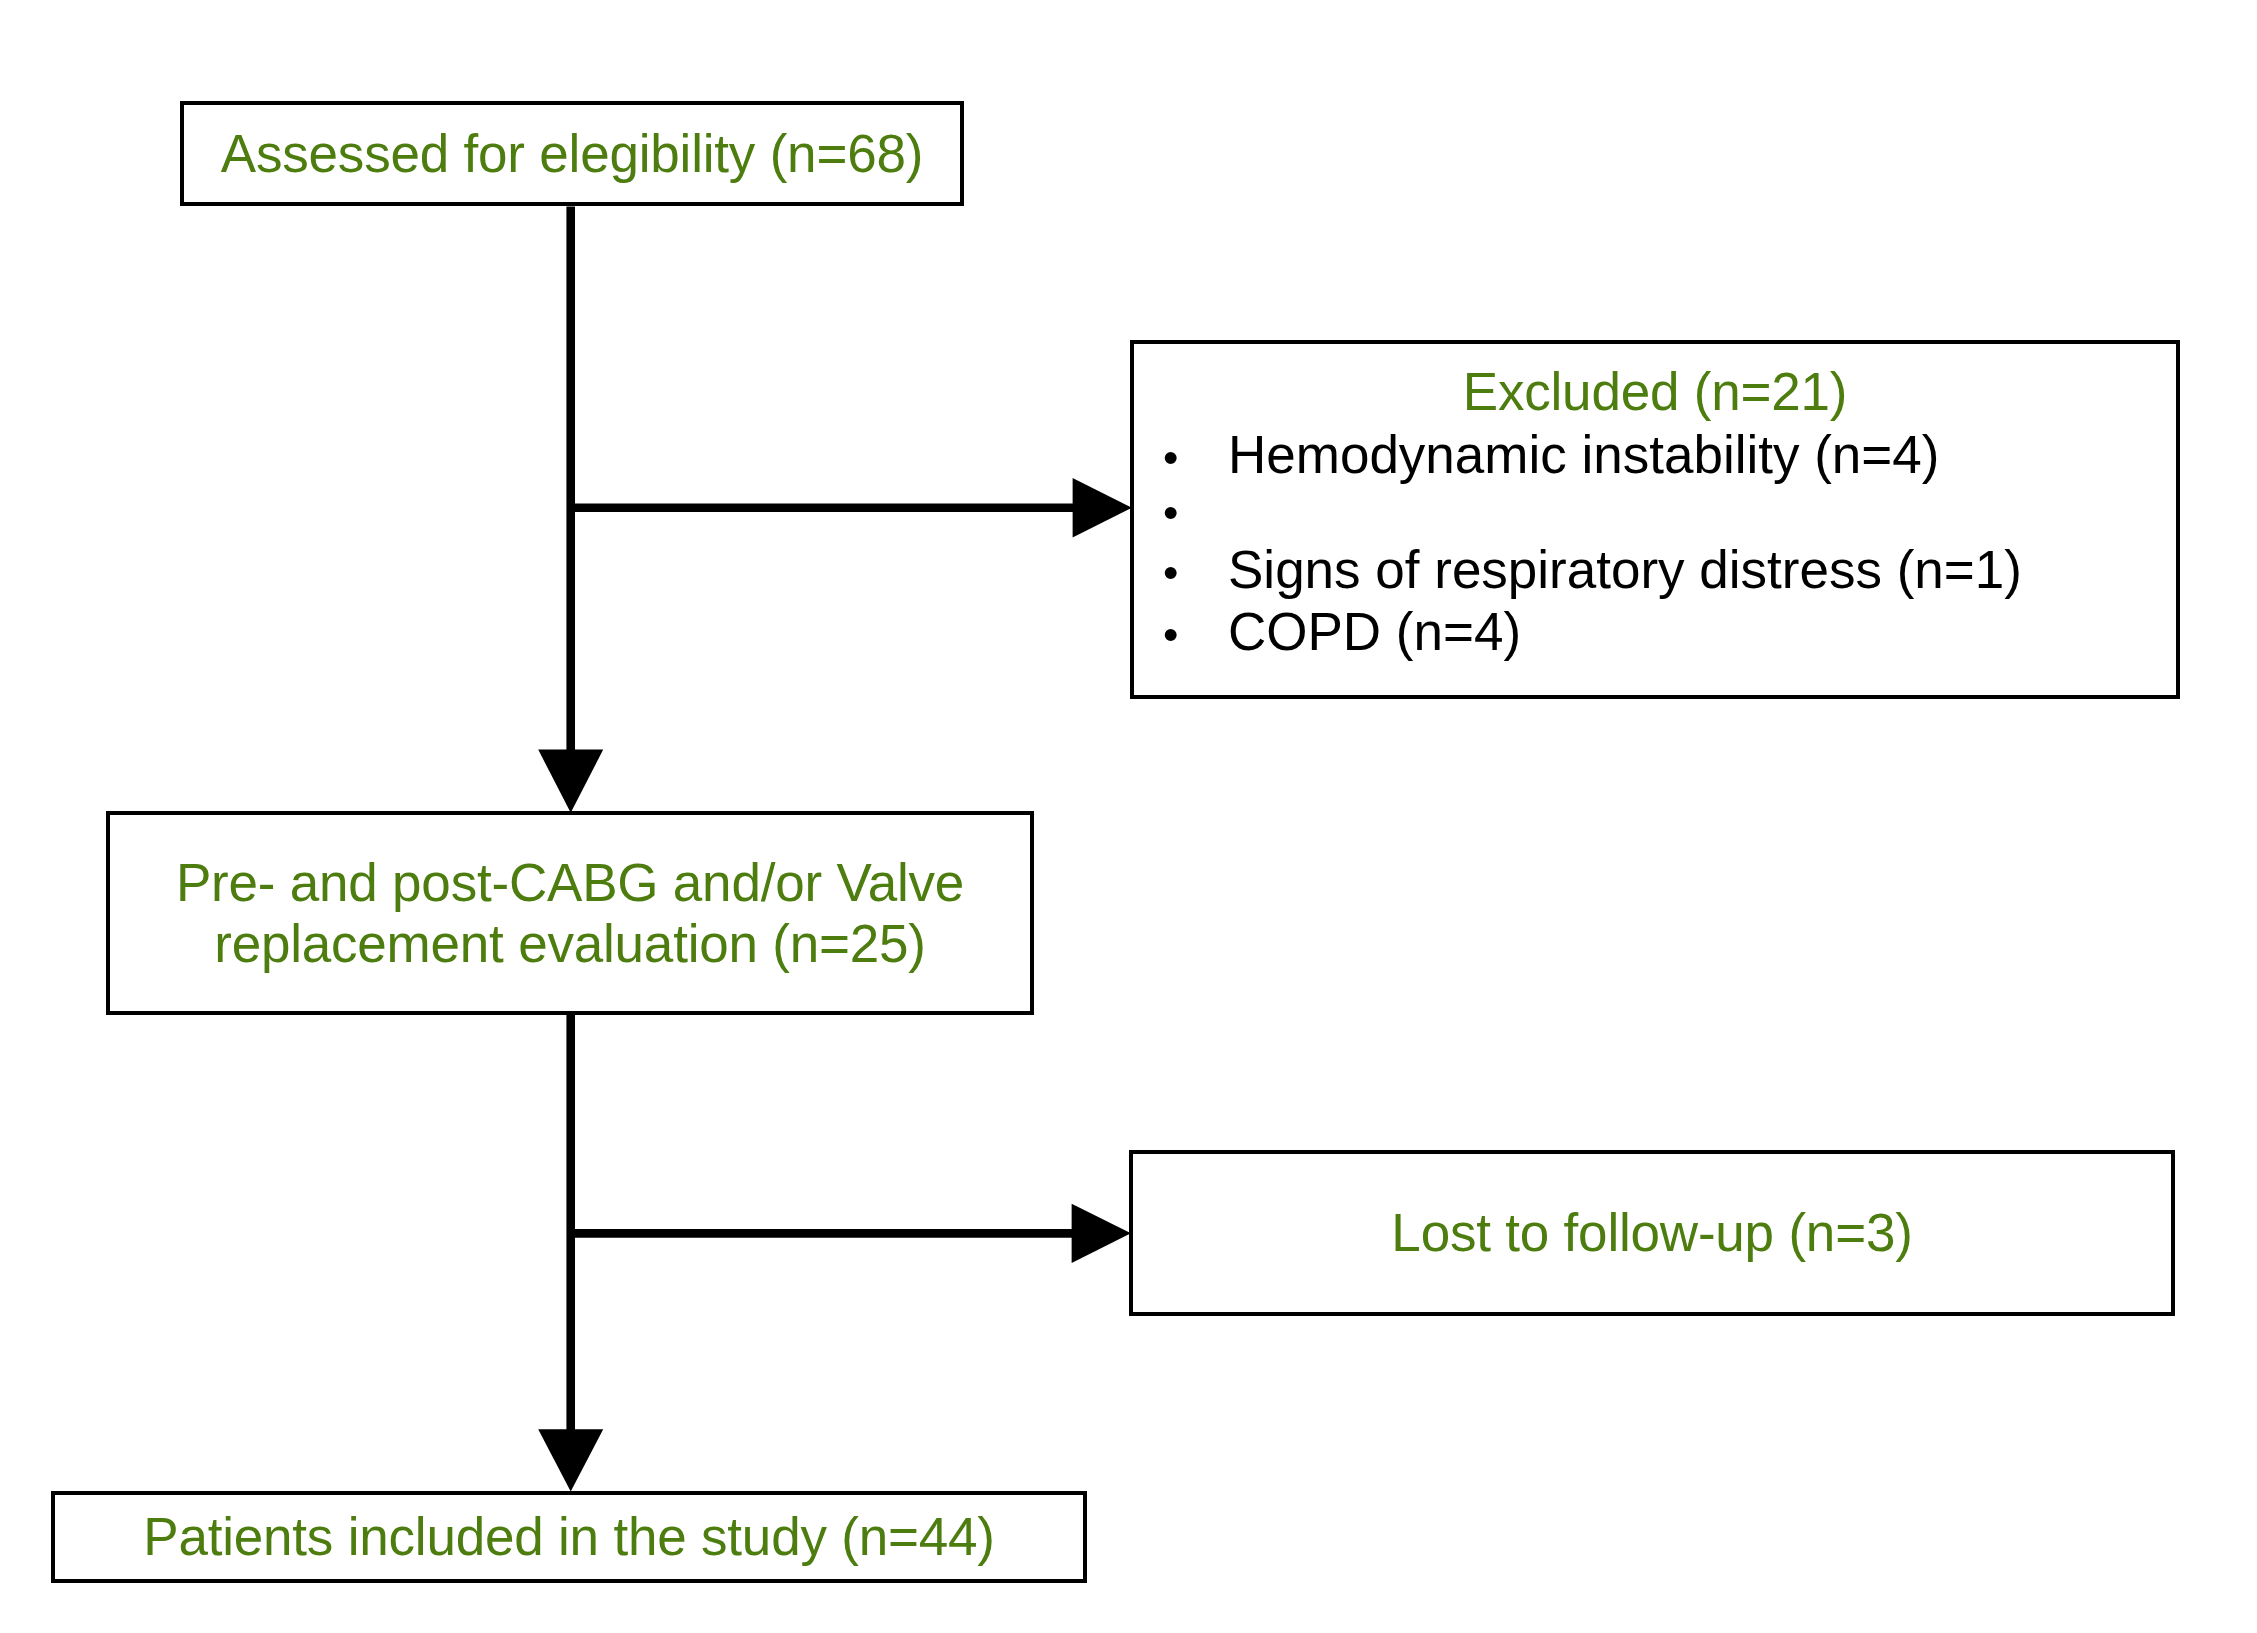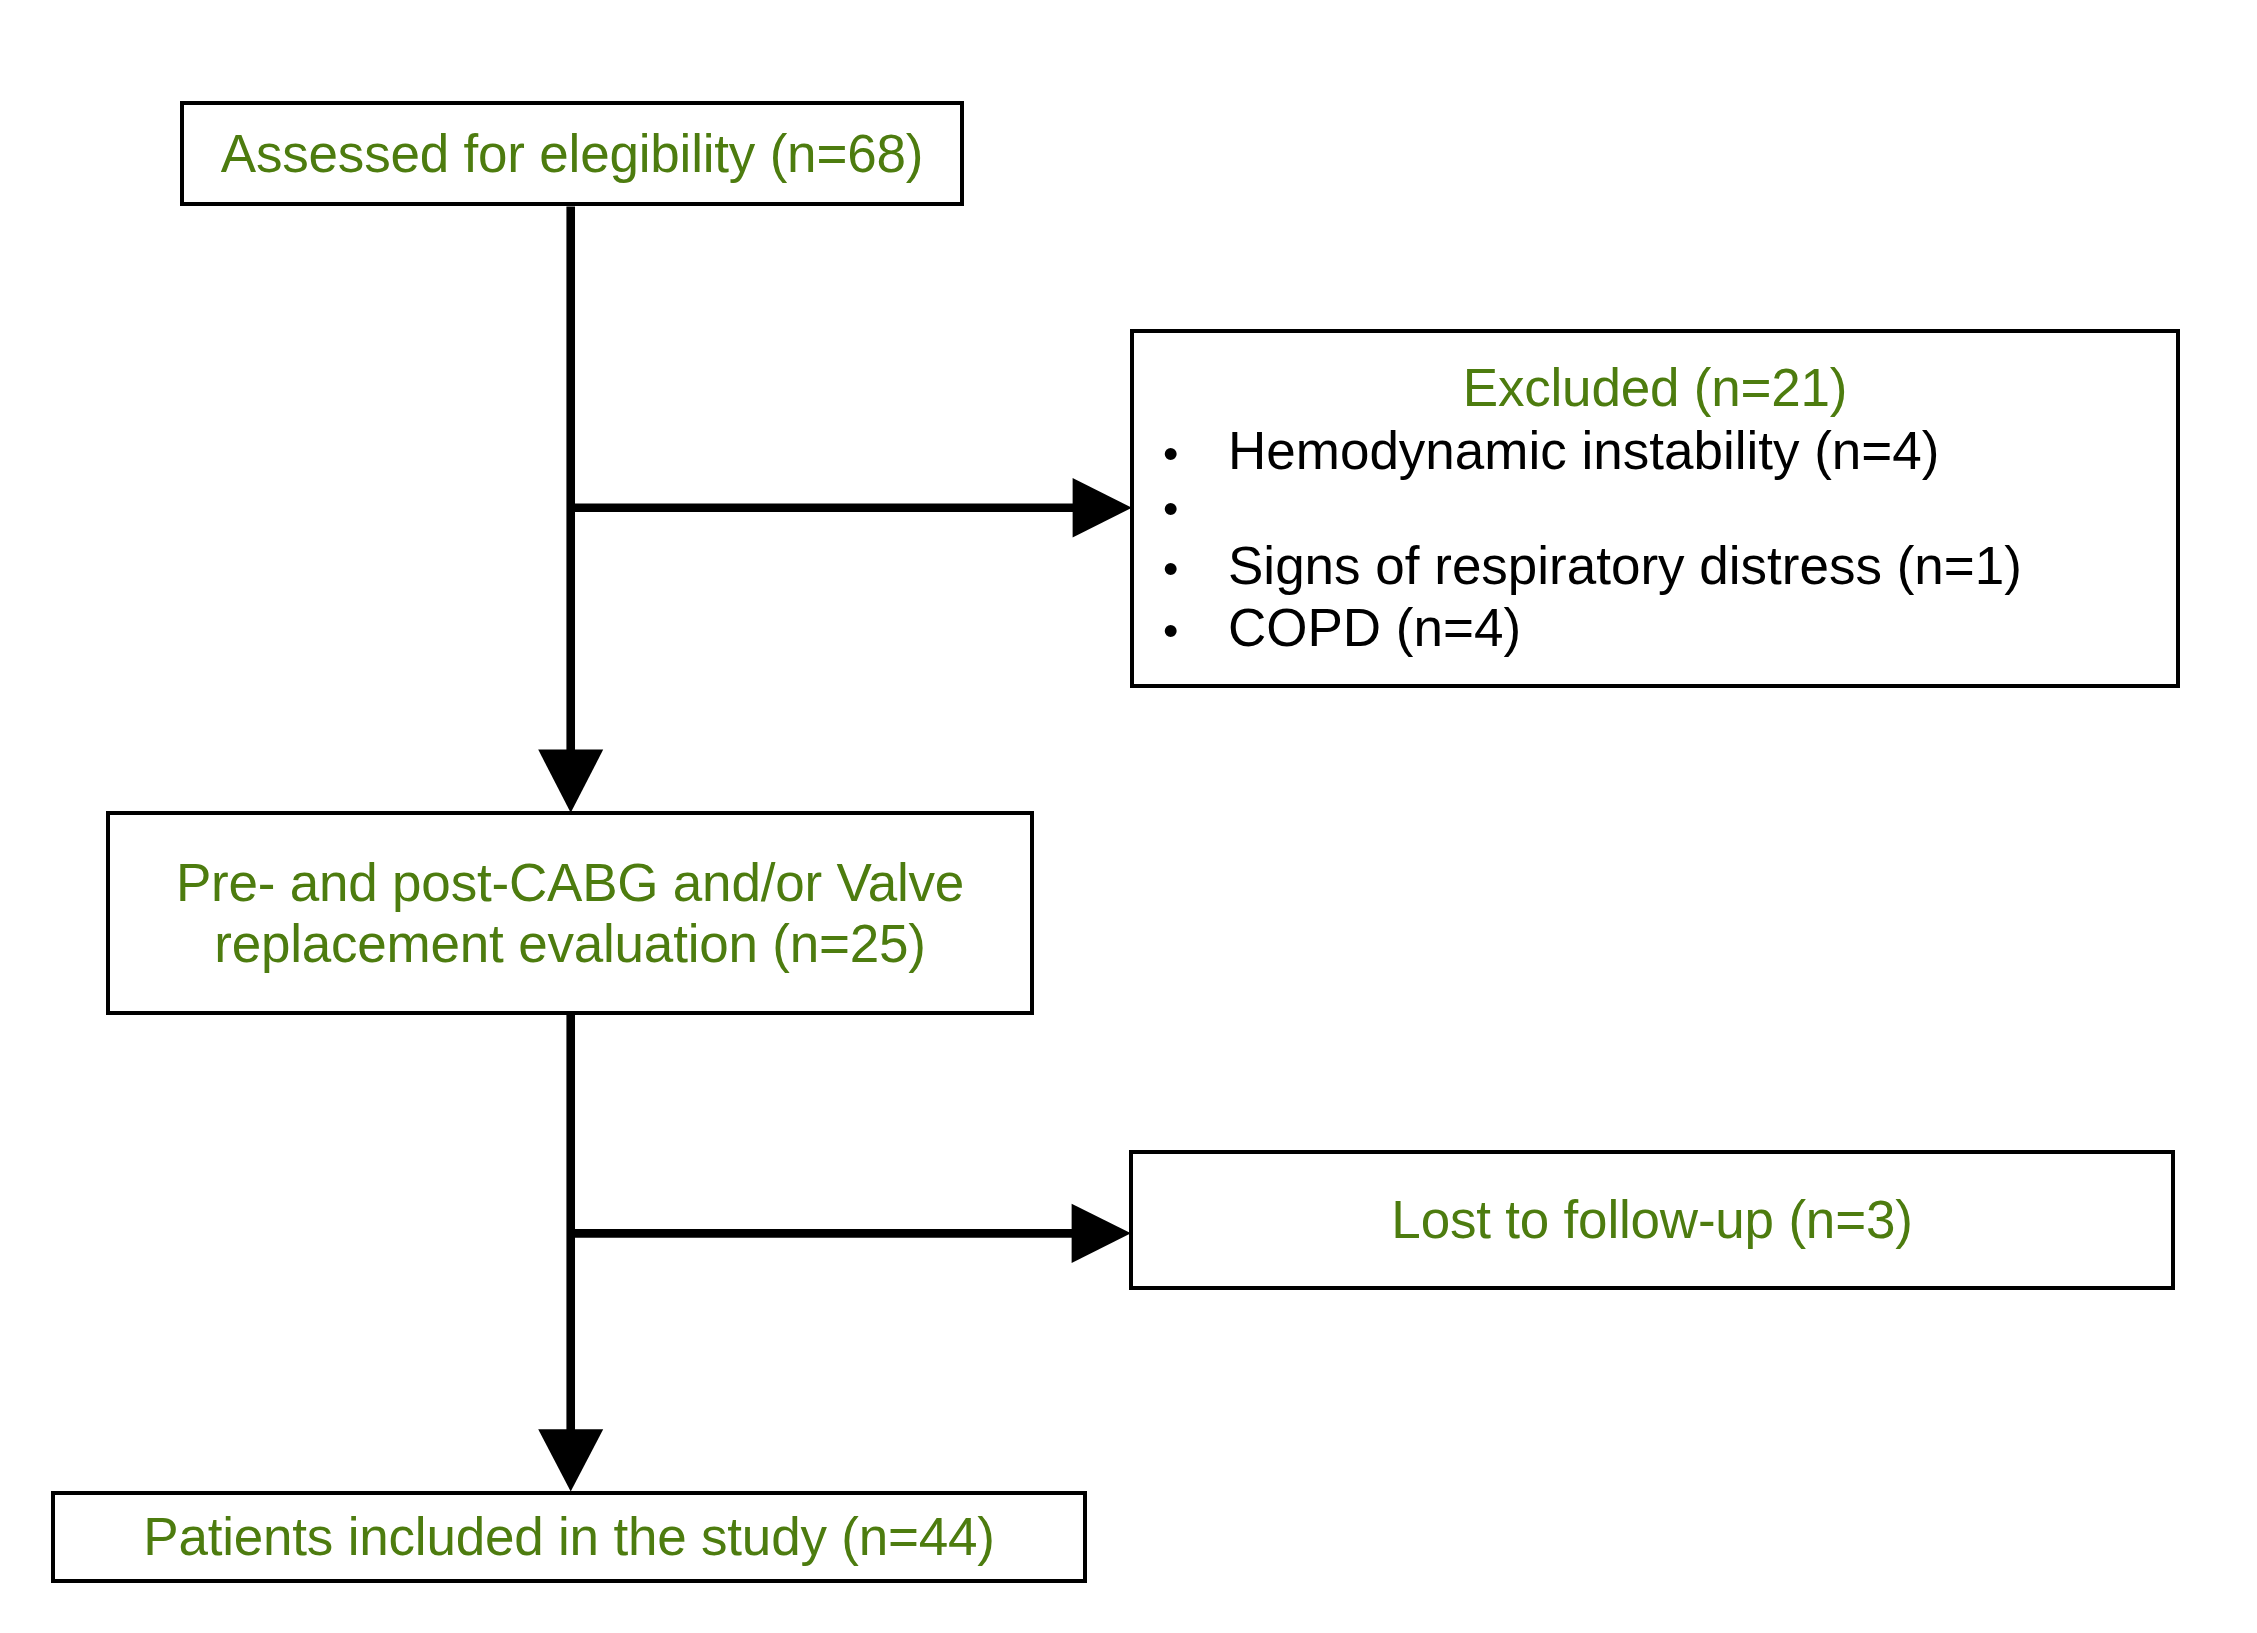--- a/index.html
+++ b/index.html
@@ -50,24 +50,25 @@
   #box-assessed {
     left: 180px;
     top: 101px;
     width: 784px;
     height: 105px;
   }
 
   
   #box-excluded {
     left: 1130px;
-    top: 329px;
+    top: 340px;
     width: 1050px;
     height: 359px;
-    justify-content: center;
+    justify-content: flex-start;
+    padding-top: 17px;
   }
   #box-excluded .node-line.heading {
     margin-bottom: 1.9px;
   }
   .bullet-list {
     list-style: none;
     margin: 0;
     padding: 0 0 0 29px;
     align-self: flex-start;
   }
@@ -92,21 +93,21 @@
     top: 811px;
     width: 928px;
     height: 204px;
   }
 
   
   #box-lost {
     left: 1129px;
     top: 1150px;
     width: 1046px;
-    height: 140px;
+    height: 166px;
   }
 
   
   #box-included {
     left: 51px;
     top: 1491px;
     width: 1036px;
     height: 92px;
   }
 </style>

